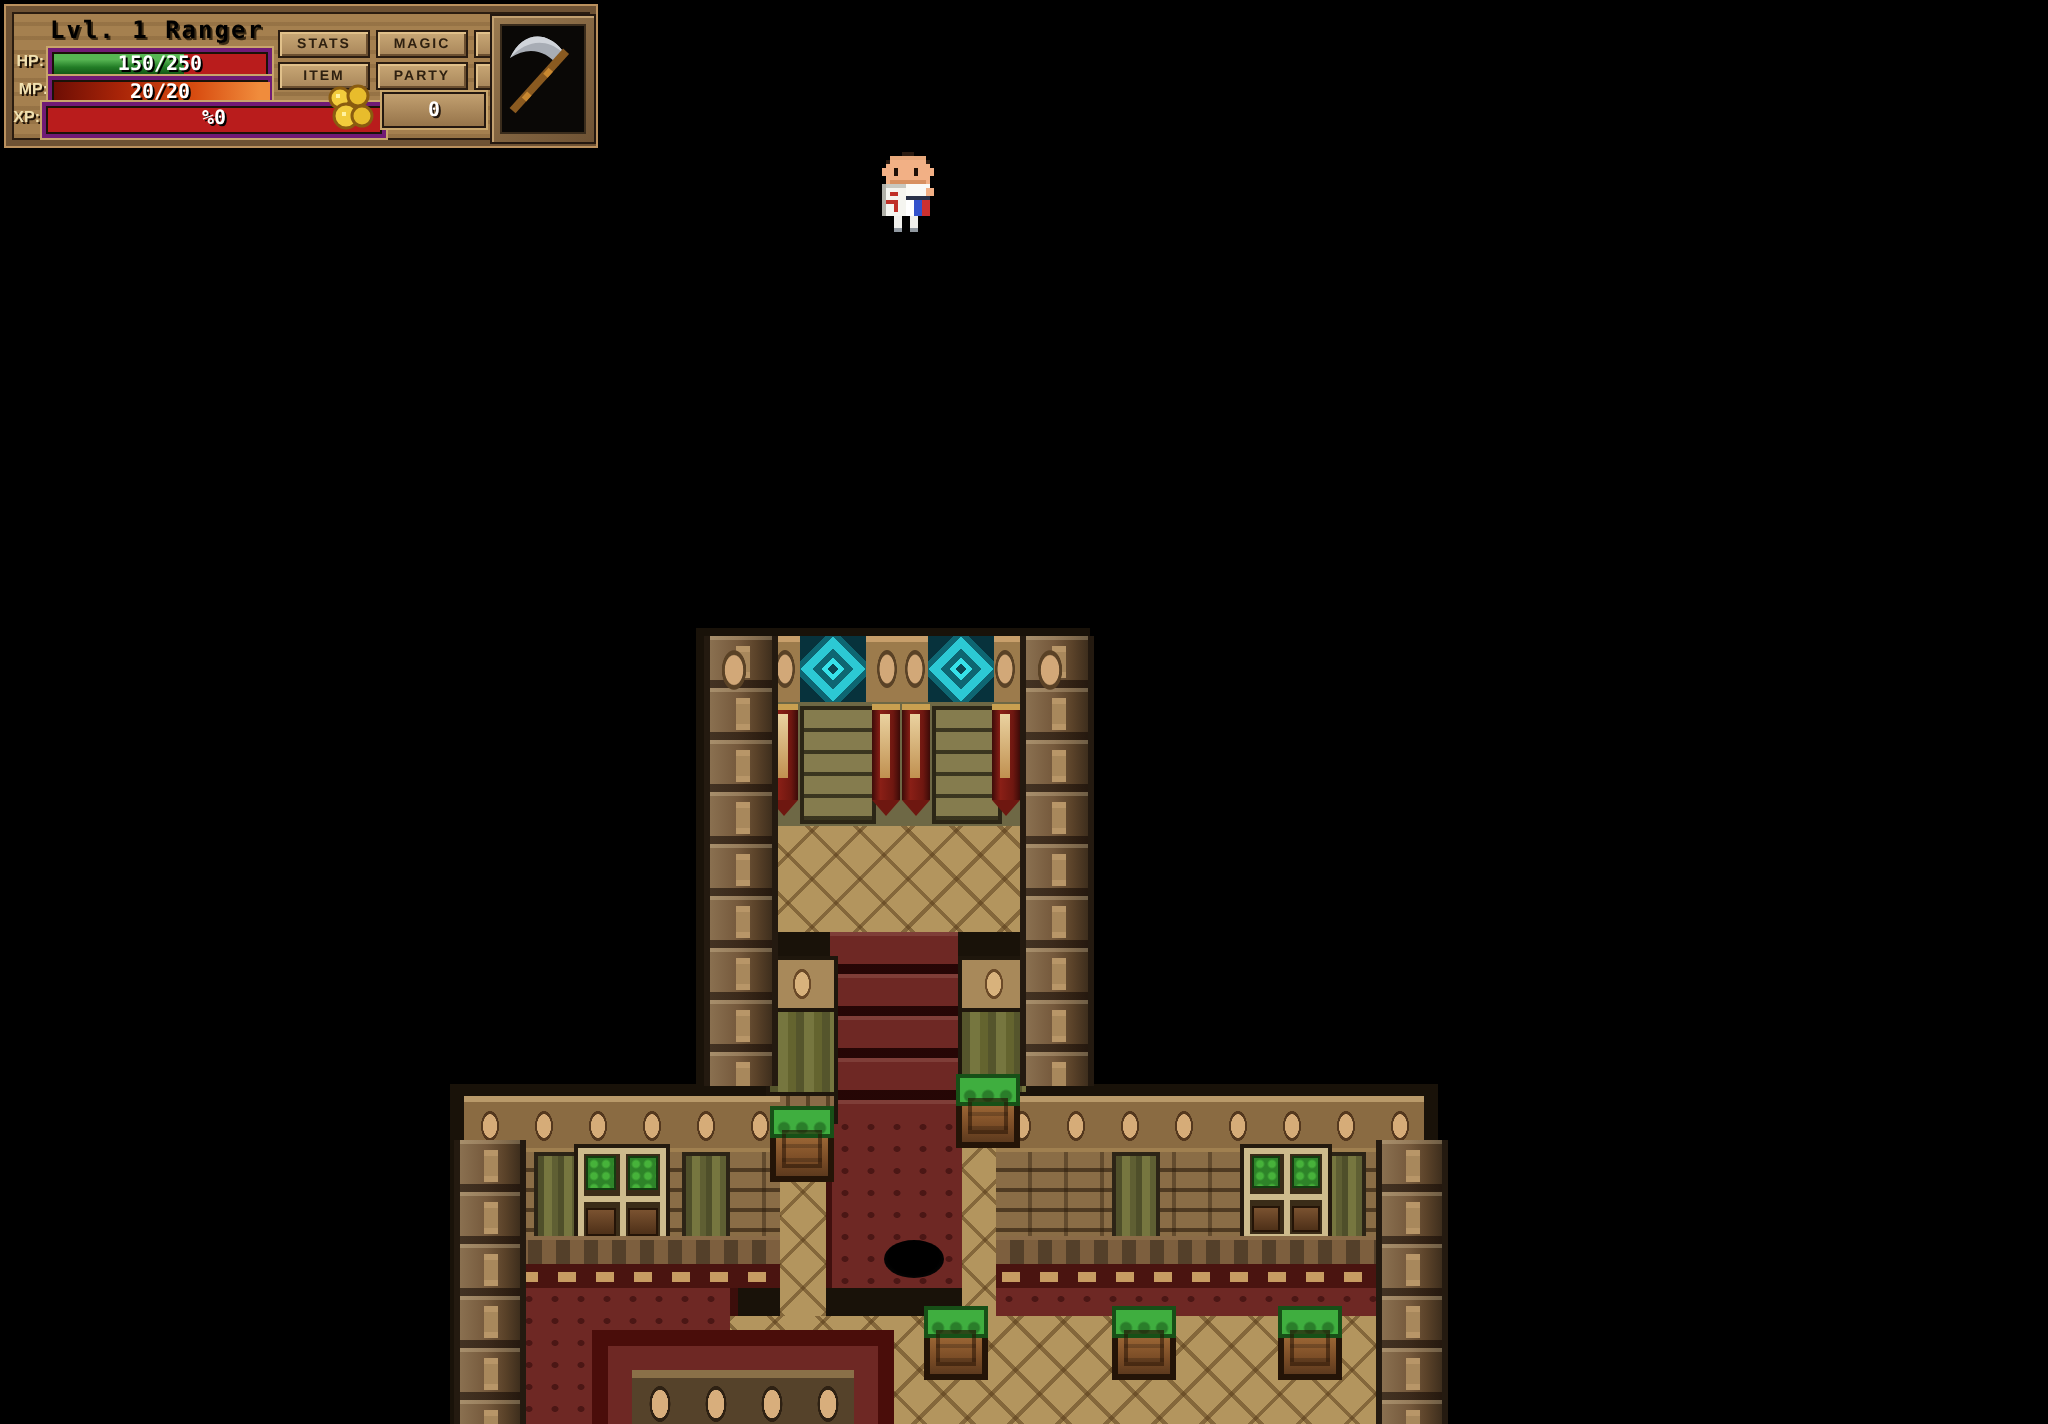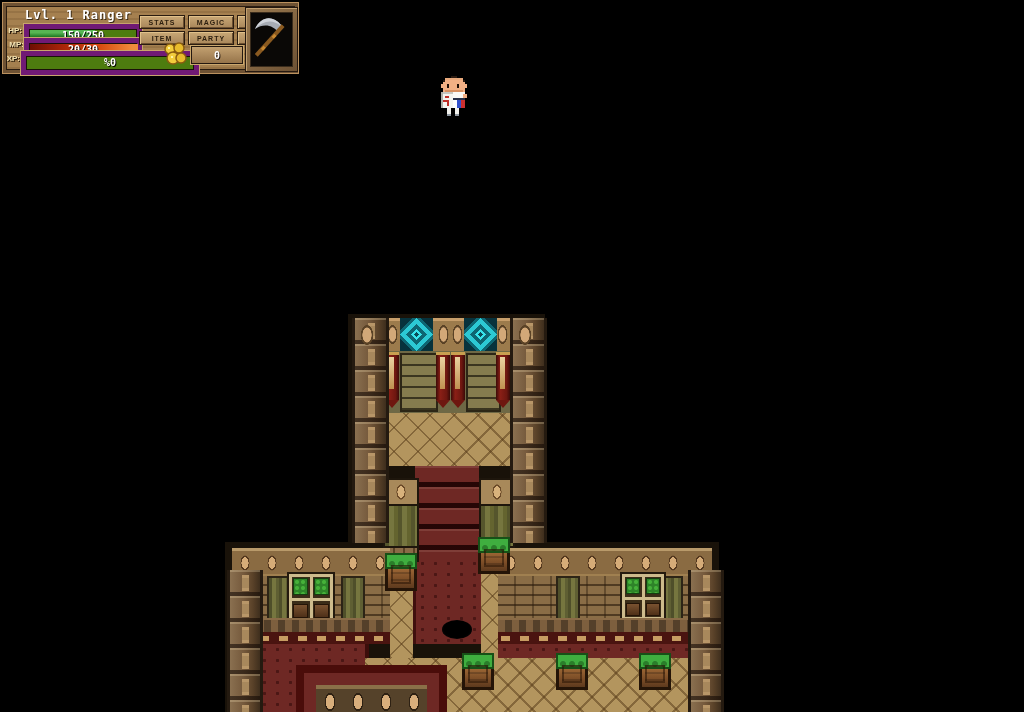--- a/index.html
+++ b/index.html
@@ -5,25 +5,25 @@
   html,body{margin:0;padding:0;background:#000;}
   .stage{position:relative;width:1024px;height:712px;background:#000;overflow:hidden;
          font-family:"DejaVu Sans Mono","Liberation Mono",monospace;}
   .abs{position:absolute;}
 
   
   .hud{left:0;top:0;width:297px;height:72px;background:#a5804f;border:2px solid #000;
        box-shadow:inset 0 0 0 1px #bb915e,inset 0 0 0 4px #6e5234,inset 0 0 0 5px #2a1c10;}
   .hud::before{content:"";position:absolute;inset:5px;
        background:repeating-linear-gradient(0deg,rgba(60,35,10,.14) 0 2px,transparent 2px 7px);pointer-events:none;}
-  .hud-title{left:23px;top:6px;font-size:12px;font-weight:bold;color:#ffffff;letter-spacing:1px;
+  .hud-title{left:23px;top:6px;font-size:12px;font-weight:bold;color:#000000;letter-spacing:1px;
        text-shadow:1px 1px 0 #3a2a14;white-space:nowrap;}
   .stat-label{width:18px;text-align:right;font-size:8px;font-weight:bold;color:#f0e0b0;
        text-shadow:1px 1px 0 #201408;font-family:"Liberation Sans",sans-serif;}
-  .bar{border:5px solid #701a75;box-shadow:0 0 0 1px #c8a46c,inset 0 0 0 1px #1a1208;background:#4d7c0f;}
+  .bar{border:2px solid #701a75;box-shadow:0 0 0 1px #c8a46c,inset 0 0 0 1px #1a1208;background:#b91c1c;}
   .bar-fill{position:absolute;left:1px;top:1px;bottom:1px;}
   .hp-fill{background:linear-gradient(180deg,#57b653 0 25%,#227c26 60%,#0f4f12);}
   .mp-fill{background:linear-gradient(90deg,#6e0e04,#a82408 30%,#d84c10 65%,#f08c3c 95%);}
   .xp-fill{background:#b8b8b8;}
   .bar-text{position:absolute;inset:0;display:flex;align-items:center;justify-content:center;
        font-size:10px;font-weight:bold;color:#fff;text-shadow:1px 1px 0 #000;line-height:1;}
   .menu-grid{left:137px;top:13px;display:grid;grid-template-columns:repeat(3,46px);grid-auto-rows:14px;gap:2px 3px;}
   .menu-btn{background:linear-gradient(180deg,#c9a876,#a8865a);border:1px solid #2a1c10;
        box-shadow:inset 1px 1px 0 #e0c08a,inset -1px -1px 0 #6b4f30;
        font-size:7px;font-weight:bold;letter-spacing:1px;color:#2e2010;display:flex;align-items:center;
@@ -231,21 +231,21 @@
 
     <div class="abs stat-label" style="left:2px;top:24px;">HP:</div>
     <div class="abs bar" style="left:22px;top:22px;width:108px;height:13px;">
       <div class="bar-fill hp-fill" style="width:60%"></div>
       <div class="bar-text">150/250</div>
     </div>
 
     <div class="abs stat-label" style="left:4px;top:38px;">MP:</div>
     <div class="abs bar" style="left:22px;top:36px;width:108px;height:13px;">
       <div class="bar-fill mp-fill" style="width:100%"></div>
-      <div class="bar-text">20/30</div>
+      <div class="bar-text">20/20</div>
     </div>
 
     <div class="abs stat-label" style="left:0px;top:52px;">XP:</div>
     <div class="abs bar" style="left:19px;top:49px;width:168px;height:14px;">
       <div class="bar-fill xp-fill" style="width:0%"></div>
       <div class="bar-text">%0</div>
     </div>
 
     <div class="abs menu-grid">
       <button class="menu-btn">STATS</button>

